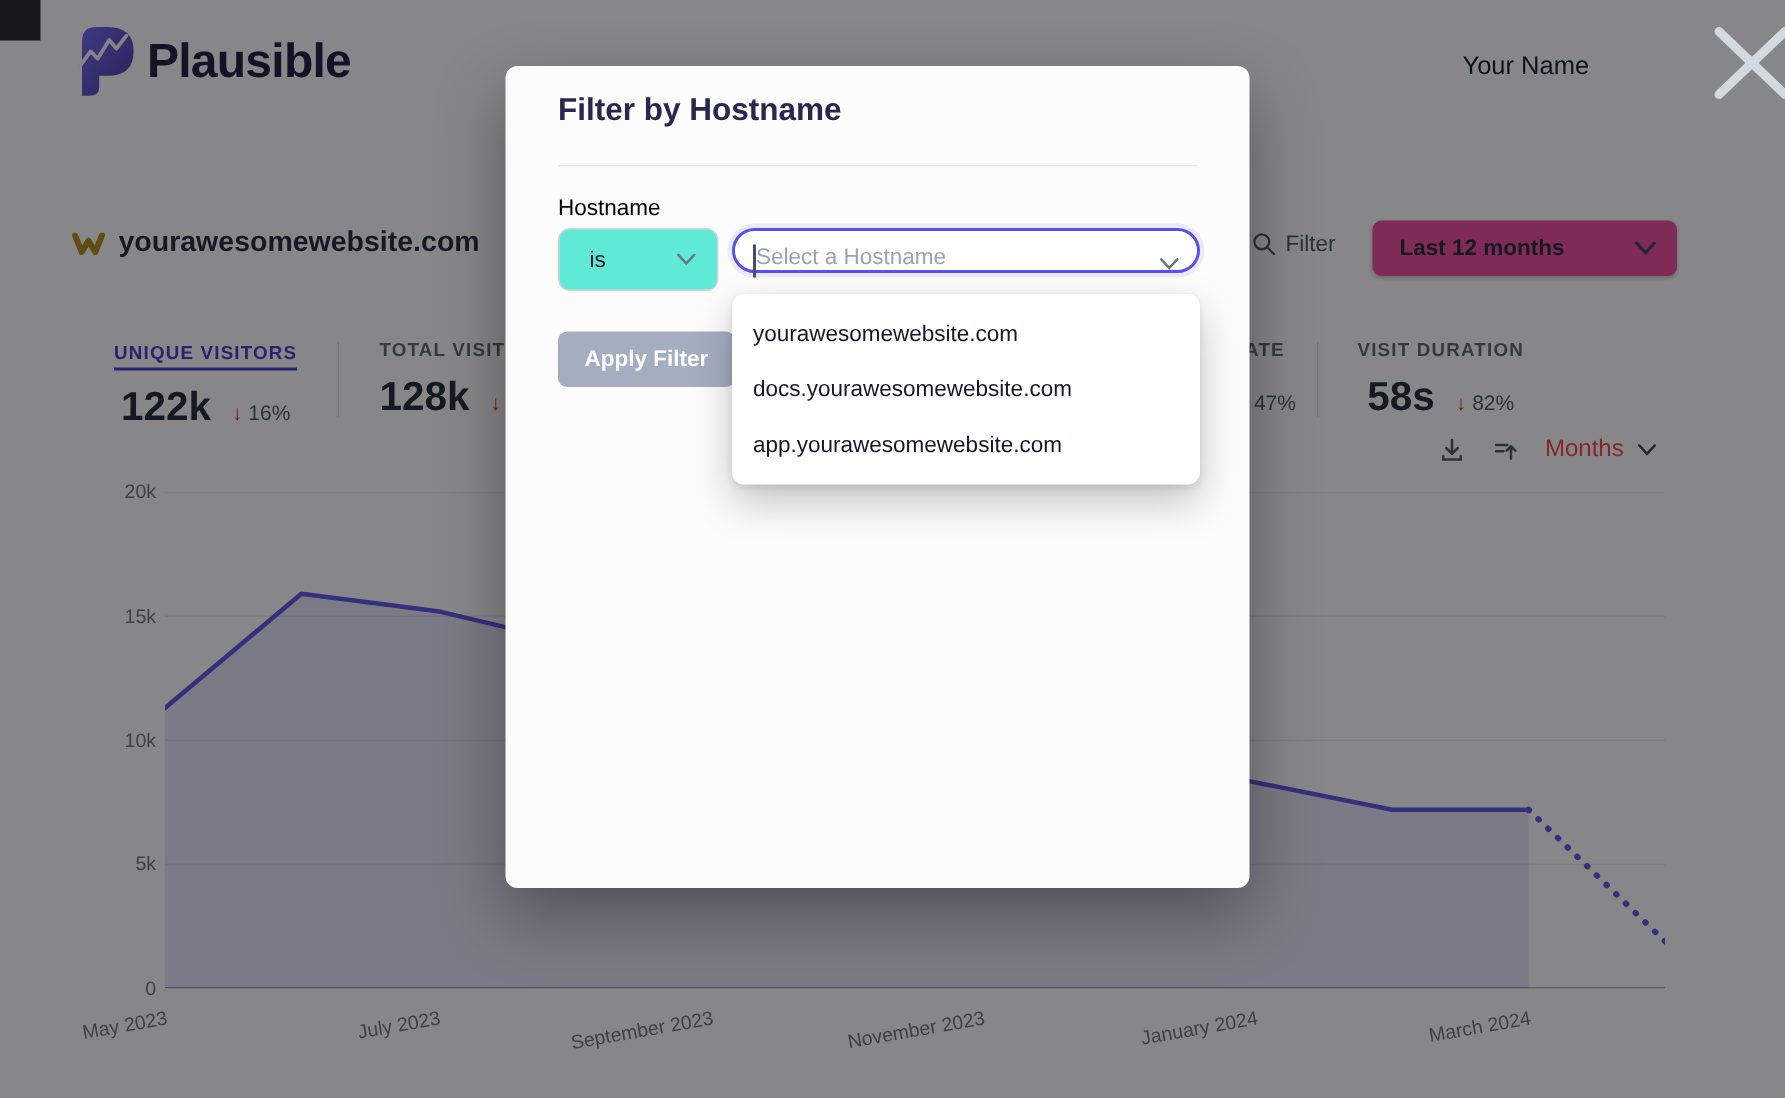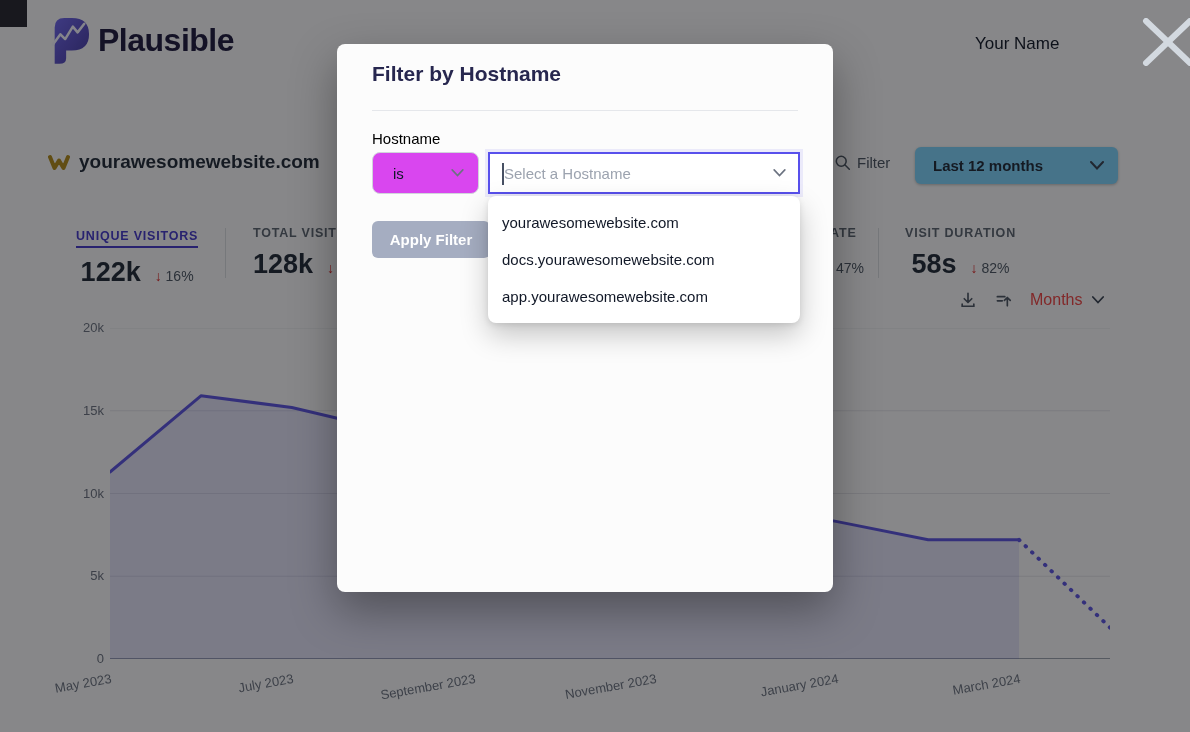--- a/index.html
+++ b/index.html
@@ -14,21 +14,21 @@
   .logo-wrap { position:absolute; left:48px; top:16px; display:flex; align-items:center; gap:8px; }
   .brand-text { font-size:32px; font-weight:800; color:#1d1a3e; letter-spacing:-0.5px; }
 
   .user-name { position:absolute; left:975px; top:34px; font-size:17px; color:#111827; }
 
   .site-row { position:absolute; left:48px; top:151px; display:flex; align-items:center; gap:9px; }
   .site-domain { font-size:19px; font-weight:700; color:#1f2937; }
 
   .filter-trigger { position:absolute; left:834px; top:154px; display:flex; align-items:center; gap:6px;
     font-size:15px; color:#4b5563; cursor:pointer;justify-content:space-between; }
-  .daterange { position:absolute; left:915px; top:147px; width:203px; height:37px; background:#7dd3fc;
+  .daterange { position:absolute; left:915px; top:147px; width:203px; height:37px; background:#ec4899;
     border-radius:6px; box-shadow:0 1px 3px rgba(0,0,0,.25); display:flex; align-items:center;
     justify-content:space-between; padding:0 14px 0 18px; cursor:pointer; }
   .daterange span { font-size:15px; font-weight:700; color:#1f2937; }
 
   .stat { position:absolute; top:226px; }
   .stat .lbl { font-size:12.5px; font-weight:700; letter-spacing:0.8px; color:#5b6470; white-space:nowrap; }
   .stat.selected .lbl { color:#4338ca; border-bottom:2px solid #4338ca; padding-bottom:3px; display:inline-block; }
   .stat .valrow { margin-top:9px; display:flex; align-items:baseline; gap:14px;justify-content:center; }
   .stat .val { font-size:27px; font-weight:700; color:#1f2937; }
   .stat .chg { font-size:14px; color:#4b5563; }
@@ -46,27 +46,27 @@
 
   
   .overlay { position:absolute; inset:0; background:rgba(10,10,12,0.48); }
 
   
   .modal { position:absolute; left:337px; top:44px; width:496px; height:548px; background:#fcfcfc;
     border-radius:8px; box-shadow:0 18px 45px rgba(0,0,0,0.35); }
   .modal-title { position:absolute; left:35px; top:18px; font-size:21px; font-weight:700; color:#27274f; }
   .modal-divider { position:absolute; left:35px; right:35px; top:66px; height:1px; background:#e5e7eb; }
   .field-label { position:absolute; left:35px; top:86px; font-size:15px; font-weight:500; color:#000000; }
-  .op-select { position:absolute; left:35px; top:108px; width:107px; height:42px; background:#d946ef;
+  .op-select { position:absolute; left:35px; top:108px; width:107px; height:42px; background:#5eead4;
     border:1px solid #d1d5db; border-radius:8px; display:flex; align-items:center;
     justify-content:space-between; padding:0 14px 0 20px; cursor:pointer; }
   .op-select span { font-size:15px; color:#111827; }
-  .combo { position:absolute; left:151px; top:108px; width:312px; height:42px; background:#fff;
-    border:2px solid #5850ec; border-radius:0; box-shadow:0 0 0 3px rgba(88,80,236,0.10);
-    display:flex; align-items:center; }
+  .combo { position:absolute; left:151px; top:108px; width:312px; height:30px; background:#fff;
+    border:2px solid #5850ec; border-radius:15px; box-shadow:0 0 0 3px rgba(88,80,236,0.10);
+    display:flex; align-items:flex-end; }
   .combo input { flex:1; border:none; outline:none; background:transparent; font-size:15px;
     color:#111827; padding:0 8px 0 14px; font-family:inherit; }
   .combo input::placeholder { color:#9ca3af; }
   .caret-bar { position:absolute; left:12px; top:9px; width:1.5px; height:22px; background:#475063; }
   .combo .chev { margin-right:12px; }
 
   .apply-btn { position:absolute; left:35px; top:177px; width:118px; height:37px; background:#a5adc1;
     color:#fff; font-size:15px; font-weight:600; border:none; border-radius:6px;
     font-family:inherit; cursor:pointer; }
 

